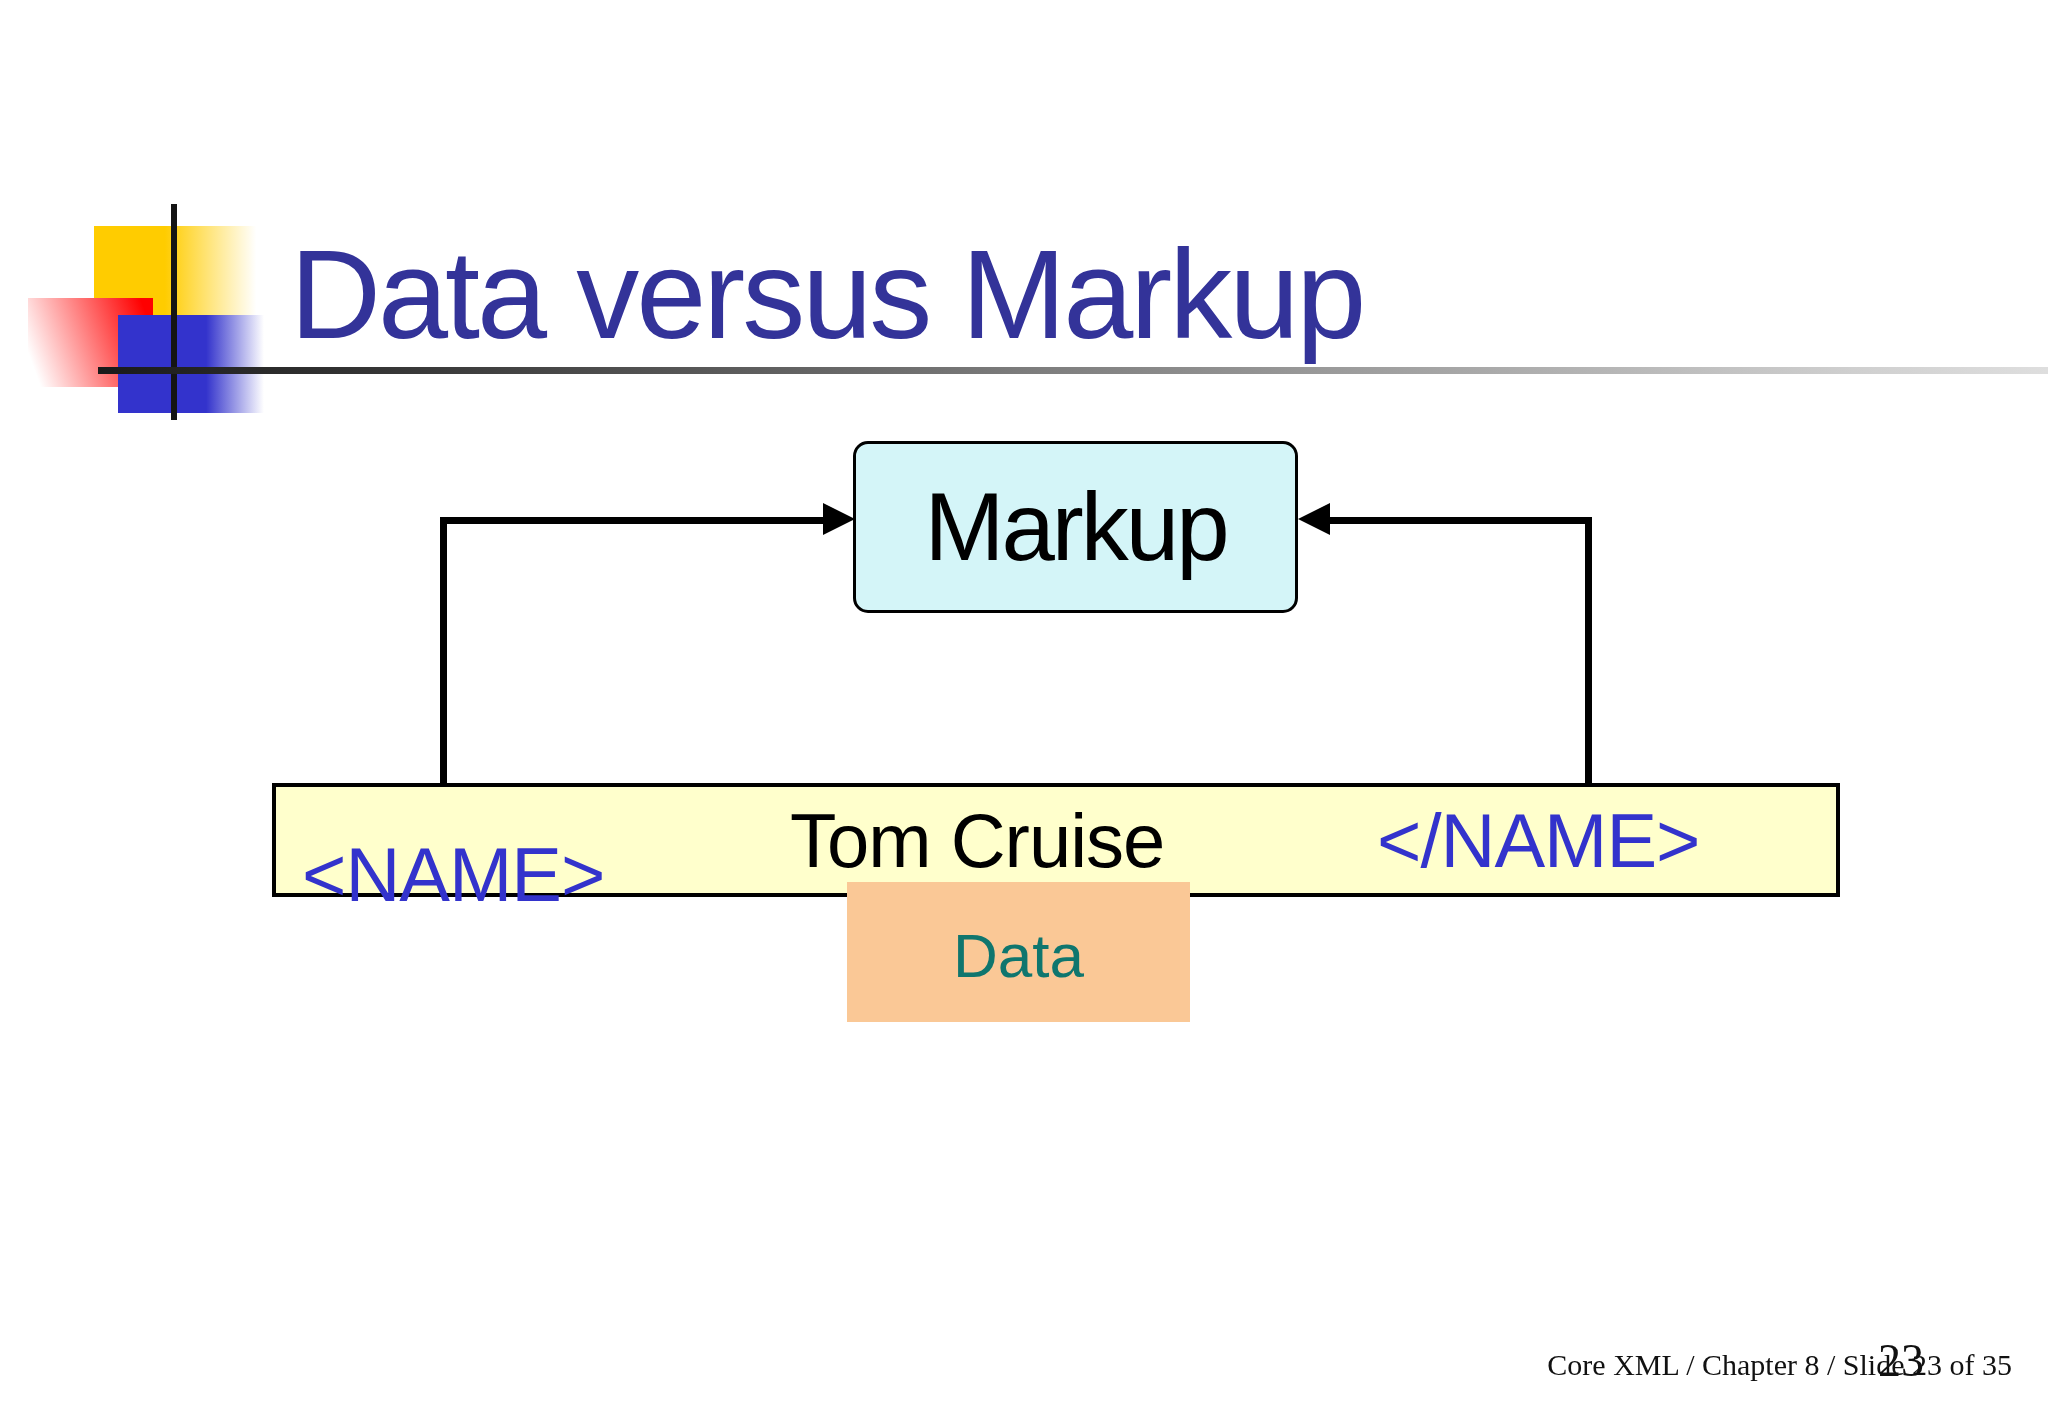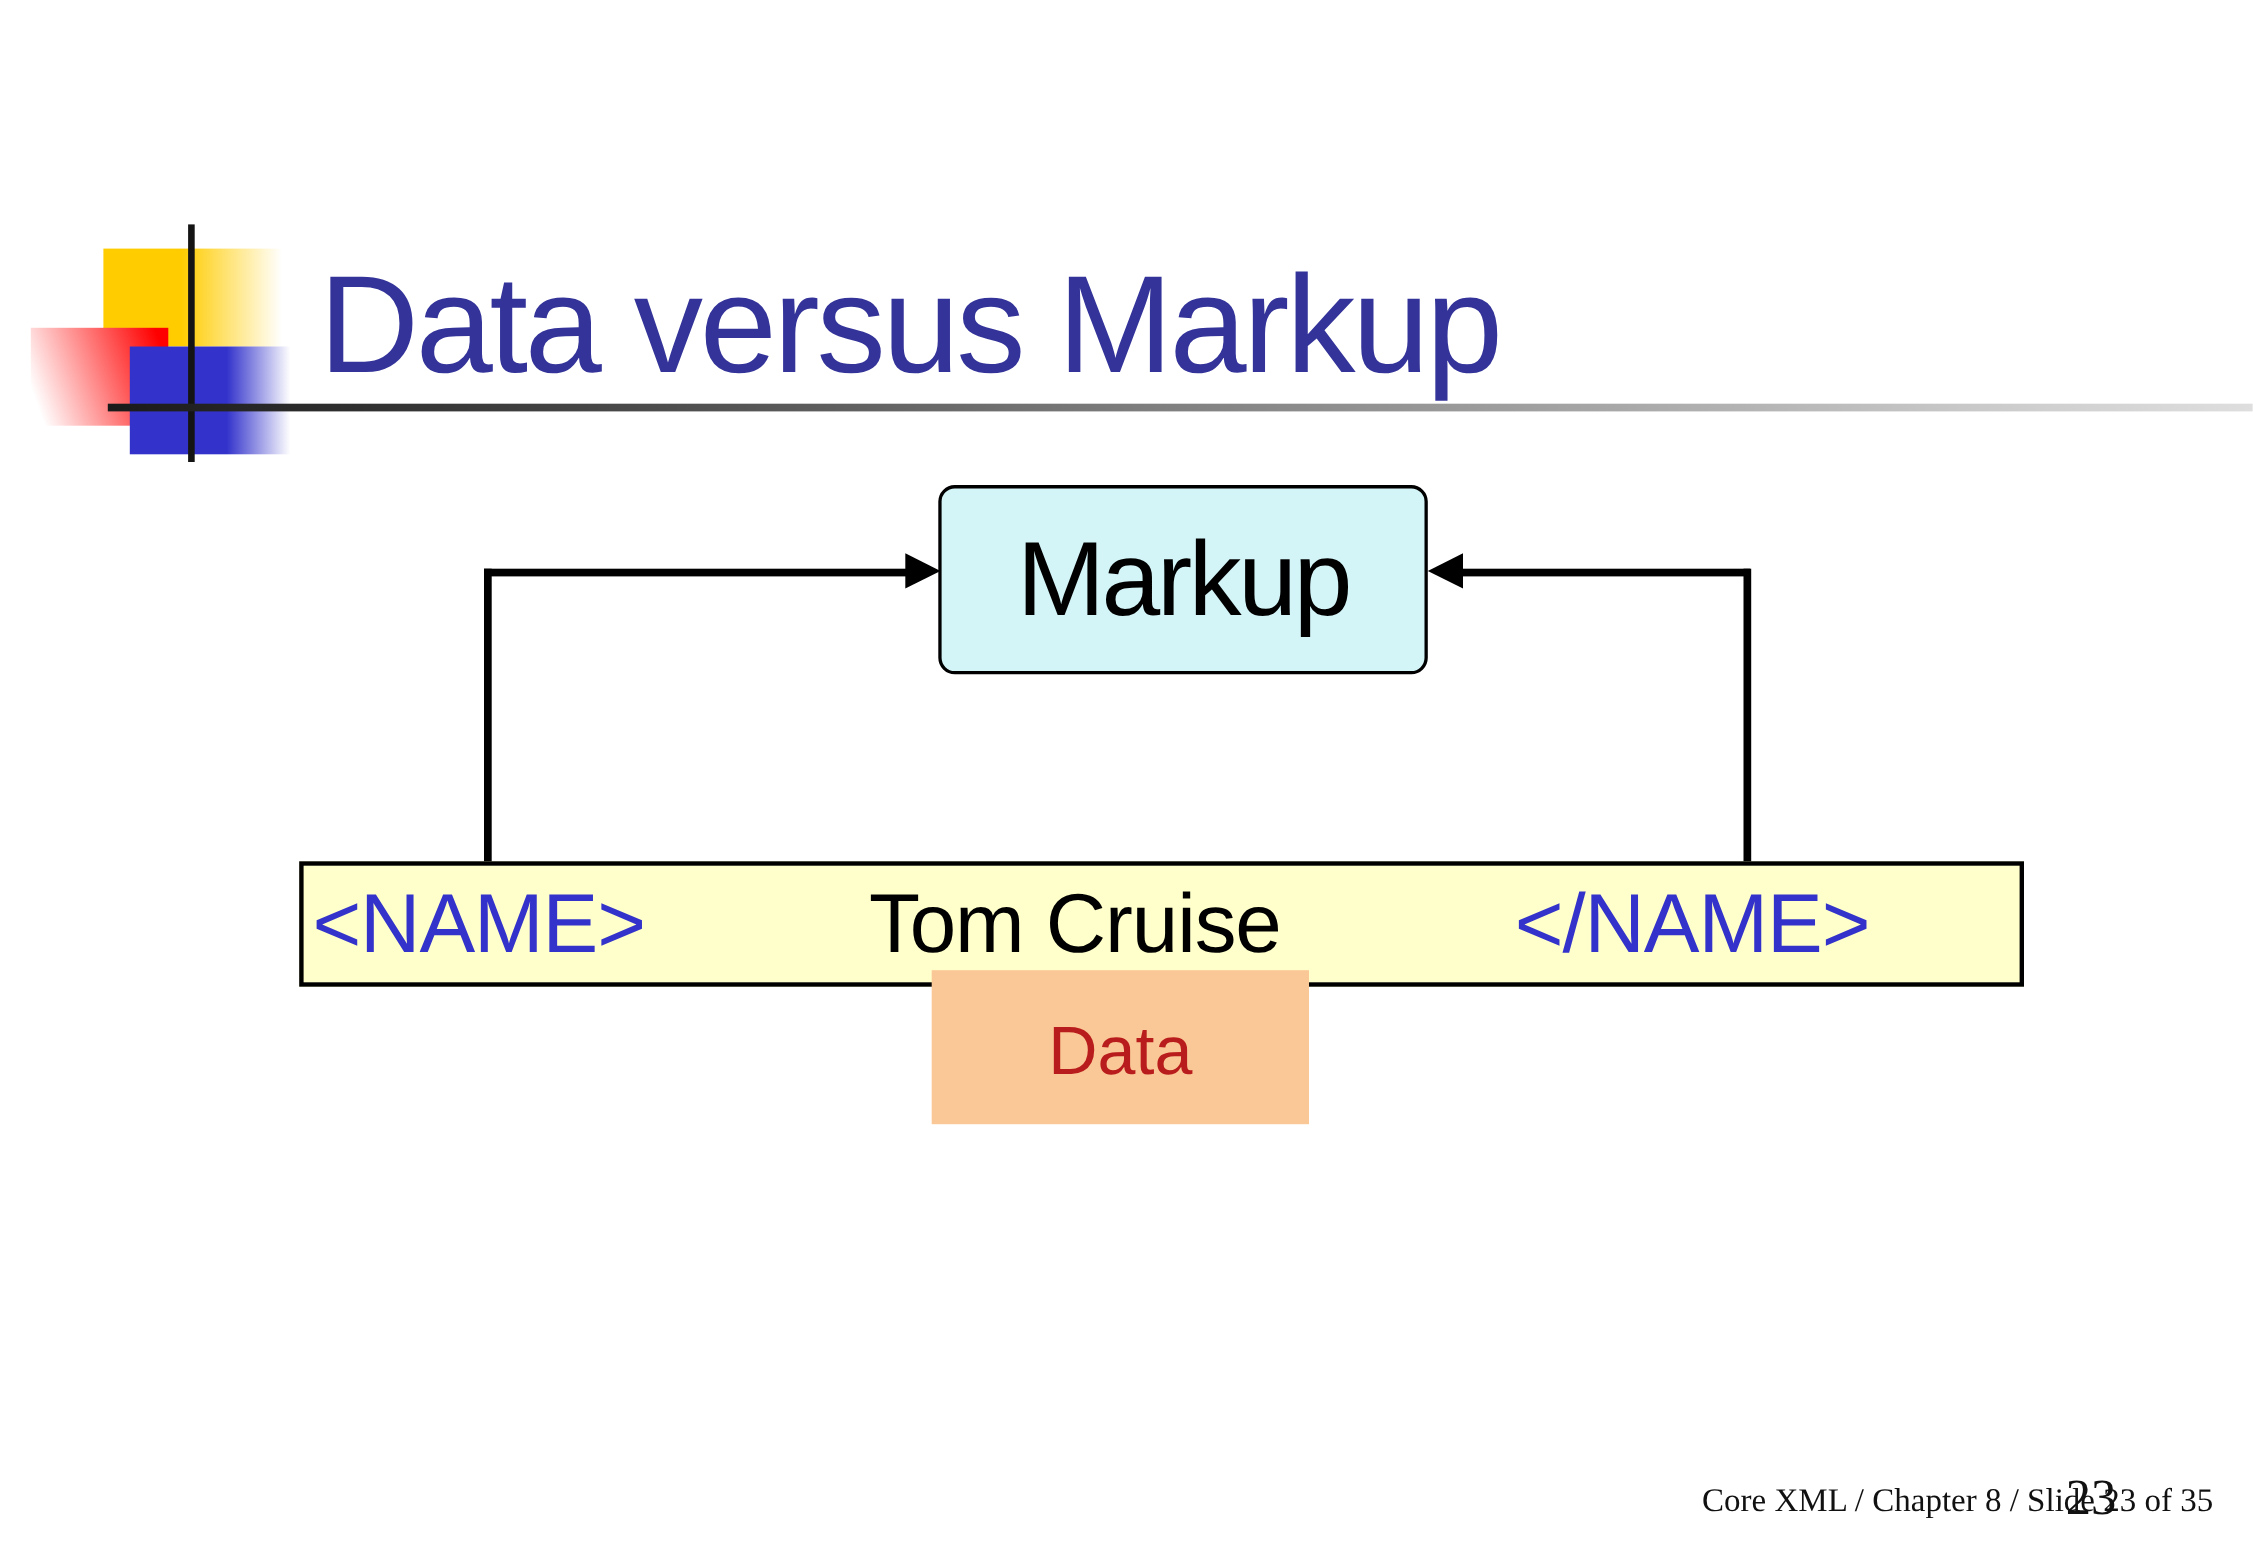--- a/index.html
+++ b/index.html
@@ -70,31 +70,31 @@
   
   .element-strip{
     left:272px;top:783px;width:1568px;height:114px;
     background:var(--strip-fill);
     border:4px solid #000;box-sizing:border-box;
   }
   .strip-text{
     position:absolute;top:50%;transform:translateY(-50%);
     font-size:76px;letter-spacing:-1px;white-space:nowrap;
   }
-  .open-tag{left:8px;color:var(--tag-color);}
+  .open-tag{left:26px;color:var(--tag-color);margin-top:34px;}
   .strip-content{left:514px;color:#000;}
   .close-tag{left:1101px;color:var(--tag-color);}
 
   
   .data-box{
     left:847px;top:882px;width:343px;height:140px;
     background:var(--data-fill);
     display:flex;align-items:center;justify-content:center;
     padding-top:6px;box-sizing:border-box;
-    font-size:62px;color:#b91c1c;
+    font-size:62px;color:#0f766e;
   }
 
   
   .footer-text{
     right:36px;top:1348px;
     font-family:"Liberation Serif", serif;
     font-size:30px;color:#111;white-space:nowrap;
   }
   .page-number{
     left:1878px;top:1334px;

